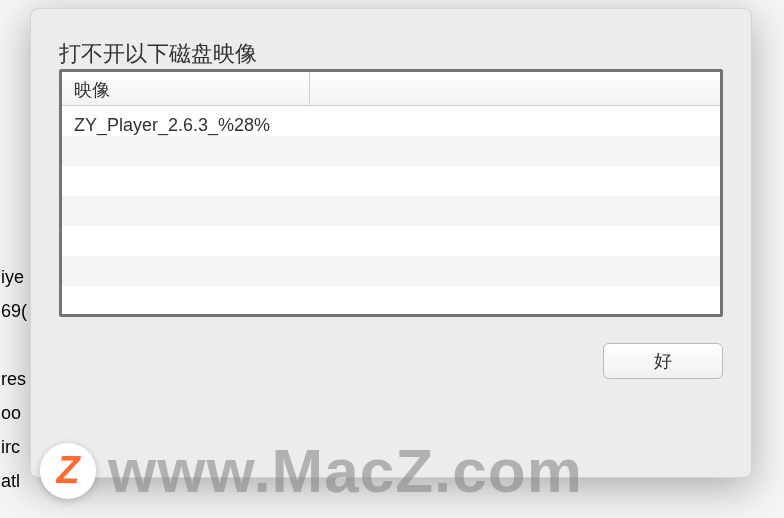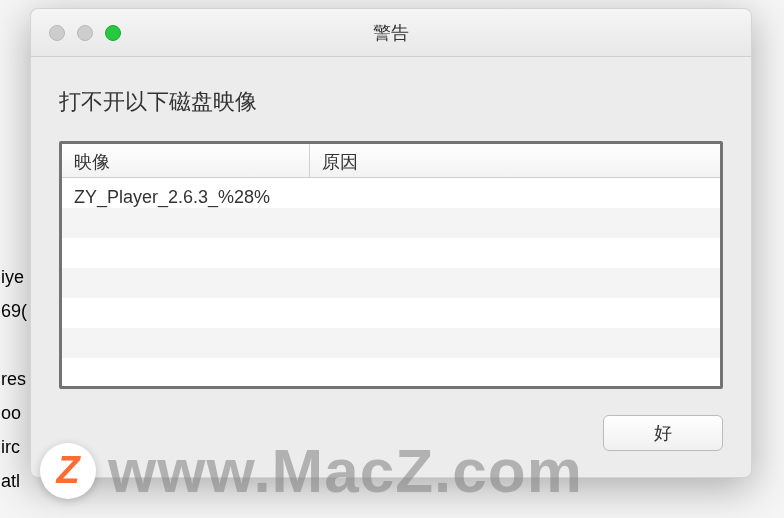--- a/index.html
+++ b/index.html
@@ -75,21 +75,21 @@
       transform: translateX(-50%);
       font-size: 18px;
       color: #333;
     }
     .content {
       padding: 30px 28px 20px 28px;
     }
     .message {
       font-size: 22px;
       color: #333;
-      margin-bottom: 24px;
+      margin-bottom: 0;
     }
     .table-container {
       border: 3px solid #737373;
       border-radius: 2px;
       background: #fff;
       height: 248px;
       overflow: hidden;
     }
     .table-header {
       display: flex;
@@ -188,36 +188,27 @@
   <div>iye</div>
   <div>69(</div>
   <div style="height:34px"></div>
   <div>res</div>
   <div>oo</div>
   <div>irc</div>
   <div>atl</div>
 </div>
 
 <div class="dialog">
-  <div class="titlebar">
-    <div class="traffic-lights">
-      <div class="traffic-light close-btn"></div>
-      <div class="traffic-light minimize-btn"></div>
-      <div class="traffic-light maximize-btn"></div>
-    </div>
-    <div class="title">警告</div>
-  </div>
 
   <div class="content">
     <div class="message">打不开以下磁盘映像</div>
 
     <div class="table-container">
       <div class="table-header">
         <div class="table-header-col col-image">映像</div>
-        <div class="table-header-col col-reason">原因</div>
       </div>
       <div class="table-body">
         <div class="table-row">
           <div class="cell-image">ZY_Player_2.6.3_%28%</div>
         </div>
         <div class="table-row"></div>
         <div class="table-row"></div>
         <div class="table-row"></div>
         <div class="table-row"></div>
         <div class="table-row"></div>

